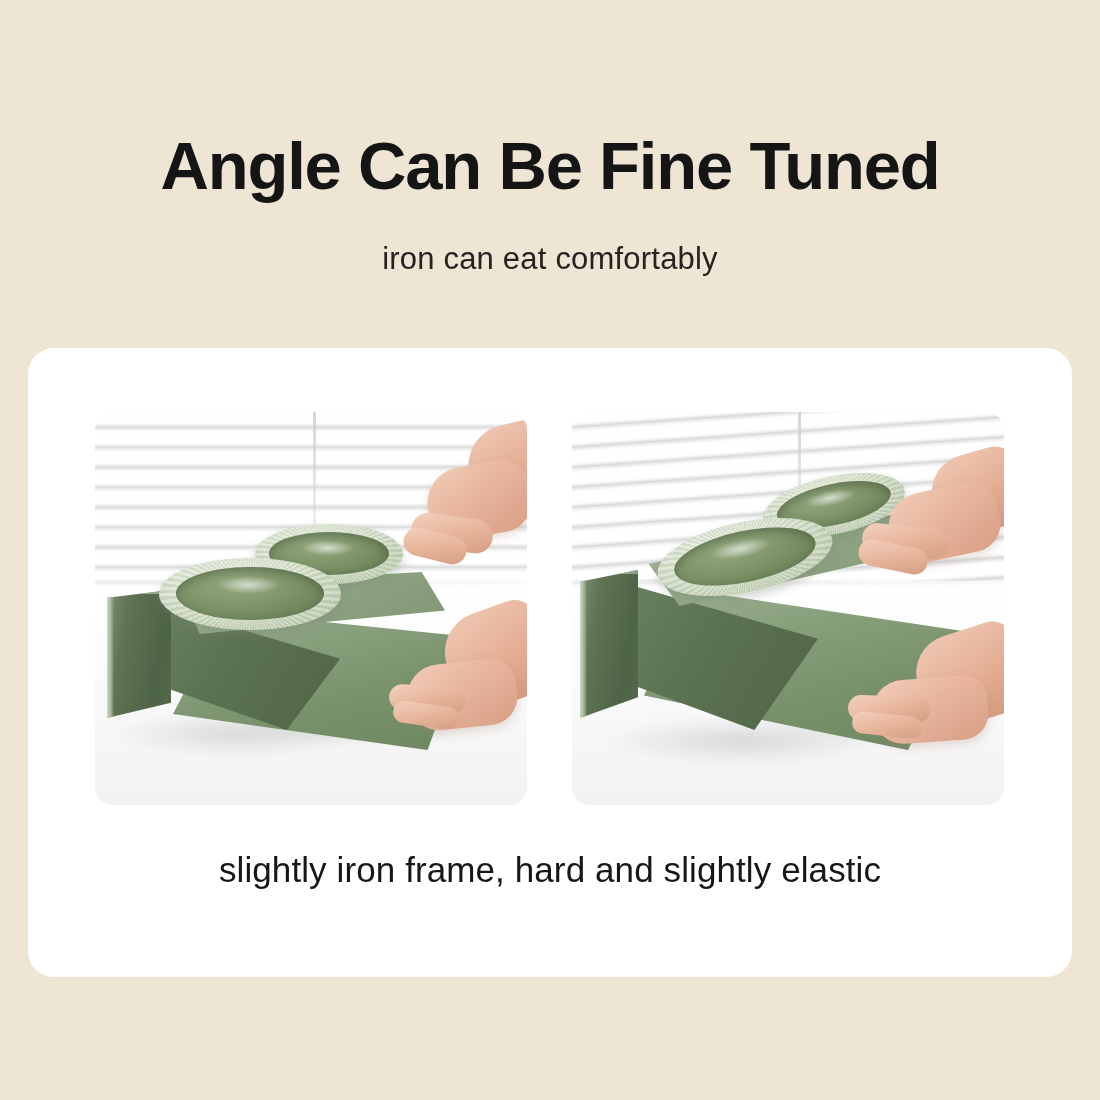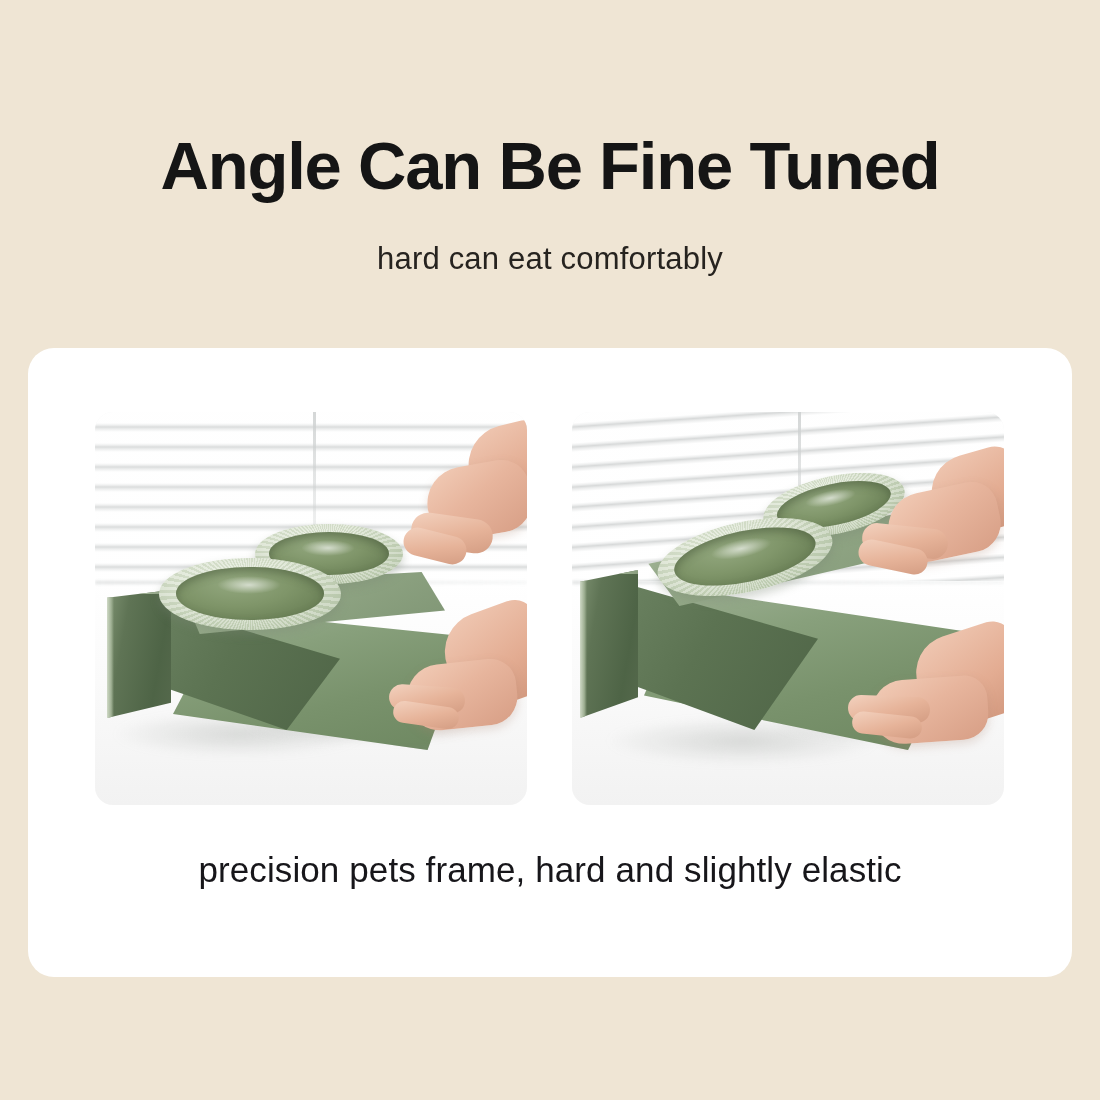--- a/index.html
+++ b/index.html
@@ -203,21 +203,21 @@
     position:absolute;border-radius:50%;
     background:radial-gradient(ellipse at center, rgba(150,155,150,.32), rgba(150,155,150,0) 72%);
     filter:blur(4px);
   }
 </style>
 </head>
 <body>
 
 <div class="headline">Angle Can Be Fine Tuned</div>
 
-<div class="subtitle">hard can eat comfortably</div>
+<div class="subtitle">iron can eat comfortably</div>
 
 <div class="card">
 
   <div class="photo-row">
 
     <div class="photo left">
       <div class="scene">
 
         <div class="wall"></div>
         <div class="blinds"></div>
@@ -335,15 +335,15 @@
           <div class="palm" style="left:26px;top:48px;width:116px;height:64px;border-radius:44px 32px 36px 44px;transform:rotate(-4deg);"></div>
           <div class="finger" style="left:2px;top:66px;width:82px;height:26px;border-radius:16px;transform:rotate(2deg);"></div>
           <div class="finger" style="left:6px;top:84px;width:70px;height:22px;border-radius:14px;transform:rotate(6deg);"></div>
         </div>
 
       </div>
     </div>
 
   </div>
 
-  <div class="caption">precision pets frame, hard and slightly elastic</div>
+  <div class="caption">slightly iron frame, hard and slightly elastic</div>
 
 </div>
 
 </body></html>

